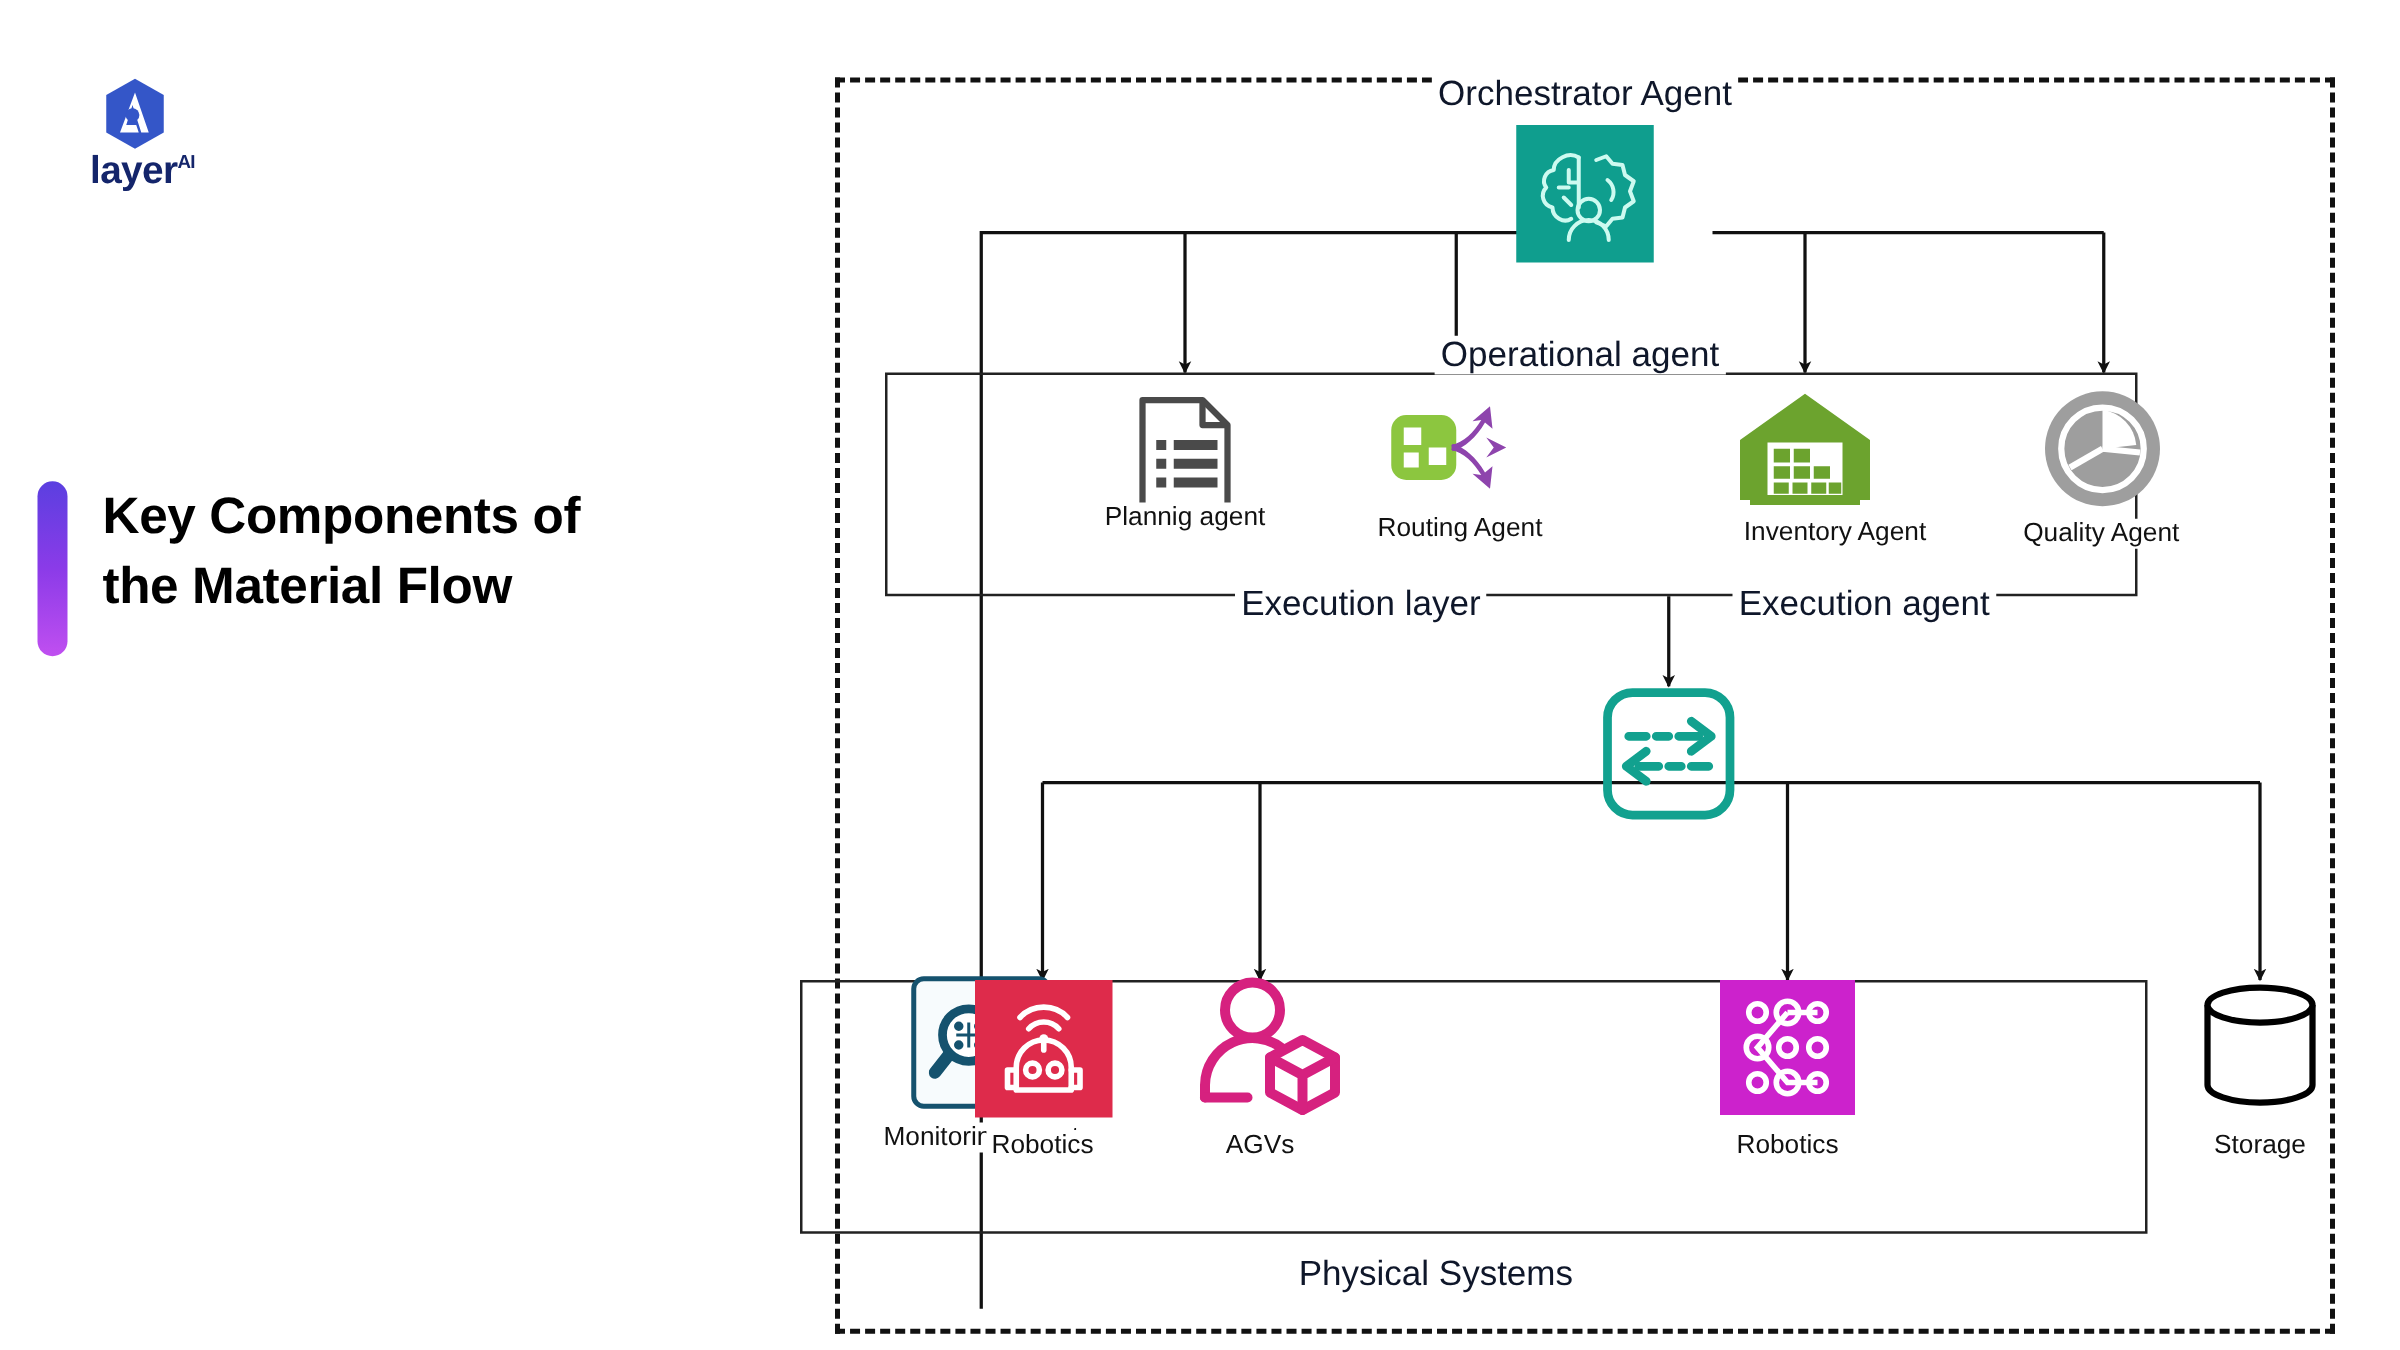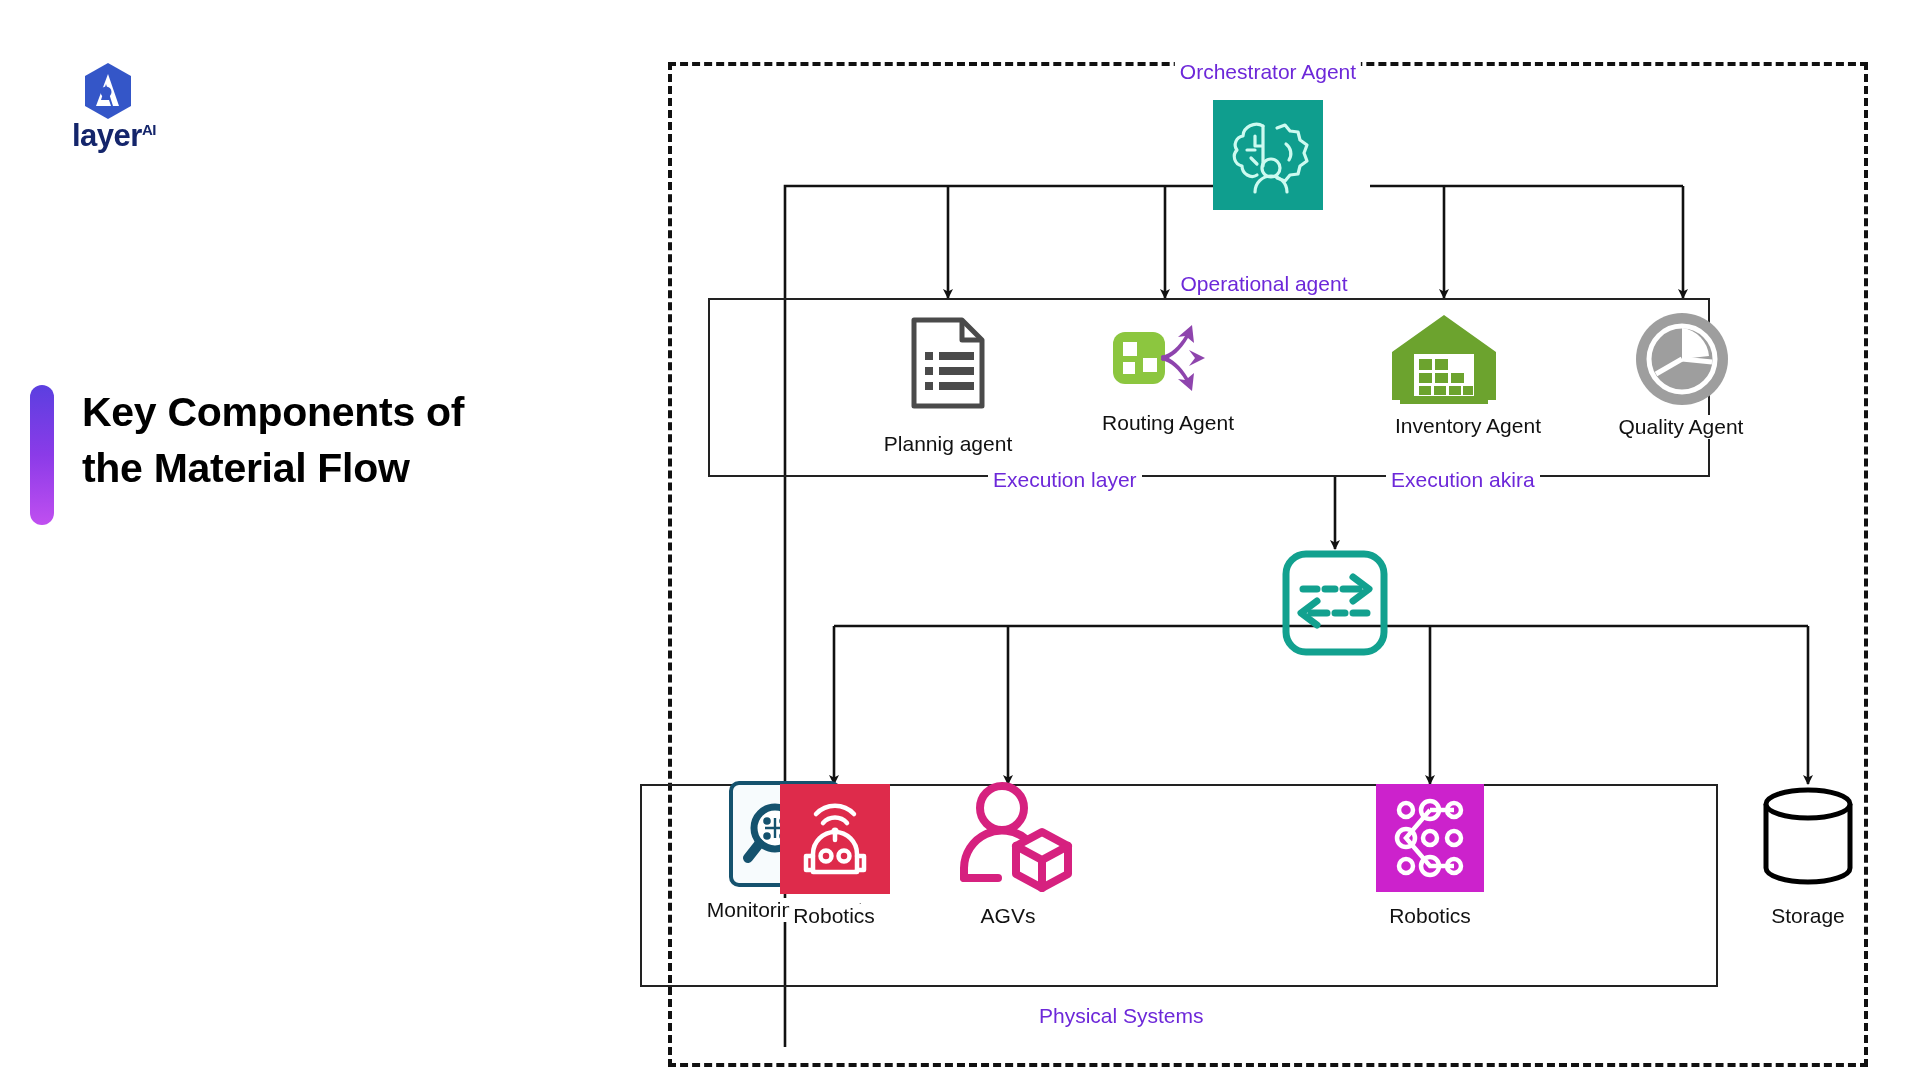--- a/index.html
+++ b/index.html
@@ -19,21 +19,21 @@
   #title-text{font-size:41px;font-weight:700;line-height:1.36;color:#000;letter-spacing:-.3px;}
 
   
   #diagram{position:absolute;left:668px;top:62px;width:1200px;height:1005px;}
   #outer-dash{position:absolute;inset:0;border:4px dashed #111;box-sizing:border-box;}
 
   .svg-layer{position:absolute;left:0;top:0;width:1200px;height:1005px;overflow:visible;}
 
   .box-frame{position:absolute;border:2px solid #222;box-sizing:border-box;background:transparent;}
 
-  .cap{position:absolute;font-size:21px;color:#6d28d9;white-space:nowrap;
+  .cap{position:absolute;font-size:28px;color:#0f172a;white-space:nowrap;
        background:#fff;padding:0 5px;line-height:1.1;}
   .node-label{position:absolute;font-size:21px;color:#111;white-space:nowrap;
               text-align:center;background:#fff;padding:0 4px;}
 
   .icon{position:absolute;}
   .icon svg{display:block;}
 
   .tile{position:absolute;display:flex;align-items:center;justify-content:center;}
 </style>
 </head>
@@ -112,21 +112,21 @@
       <g fill="#4a4a4a">
         <rect x="16" y="36" width="8" height="8"></rect>
           <rect x="30" y="36" width="35" height="8"></rect>
         <rect x="16" y="51" width="8" height="8"></rect>
           <rect x="30" y="51" width="35" height="8"></rect>
         <rect x="16" y="66" width="8" height="8"></rect>
           <rect x="30" y="66" width="35" height="8"></rect>
       </g>
     </svg>
   </div>
-  <div class="node-label" style="left:280px;top:370px;transform:translateX(-50%);">Plannig agent</div>
+  <div class="node-label" style="left:280px;top:340px;transform:translateX(-50%);">Plannig agent</div>
 
   <div class="icon" style="left:441px;top:250px;">
     <svg width="110" height="94" viewBox="0 0 110 94">
       <rect x="4" y="20" width="52" height="52" rx="12" fill="#8cc63f"></rect>
       <g fill="#fff">
         <rect x="14" y="30" width="14" height="14"></rect>
         <rect x="34" y="46" width="14" height="14"></rect>
         <rect x="14" y="50" width="12" height="12"></rect>
       </g>
       <g fill="#8e44ad">
@@ -162,21 +162,21 @@
       <circle cx="52" cy="49" r="46" fill="#9e9e9e"></circle>
       <circle cx="52" cy="49" r="33" fill="none" stroke="#fff" stroke-width="5"></circle>
       <path d="M52 49 L52 18 A31 31 0 0 1 79 46 Z" fill="#fff"></path>
       <path d="M52 49 L26 64" stroke="#fff" stroke-width="5"></path>
       <path d="M52 49 L82 52" stroke="#fff" stroke-width="5"></path>
     </svg>
   </div>
   <div class="node-label" style="left:1013px;top:353px;transform:translateX(-50%);">Quality Agent</div>
 
   <div class="cap" style="left:320px;top:404px;position:absolute;top:406px;">Execution layer</div>
-  <div class="cap" style="left:718px;top:406px;">Execution akira</div>
+  <div class="cap" style="left:718px;top:406px;">Execution agent</div>
   <div class="icon" style="left:613px;top:487px;">
     <svg width="108" height="108" viewBox="0 0 108 108" fill="none" stroke="#12a18f" stroke-width="7" stroke-linejoin="round" stroke-linecap="round">
       <rect x="5" y="5" width="98" height="98" rx="20"></rect>
       <path d="M22 40 h14 M44 40 h10 M62 40 h16" stroke-width="7"></path>
       <path d="M72 28 l16 12 -16 12" fill="none"></path>
       <path d="M86 64 h-14 M64 64 h-10 M46 64 h-16"></path>
       <path d="M36 52 l-16 12 16 12" fill="none"></path>
     </svg>
   </div>
 

